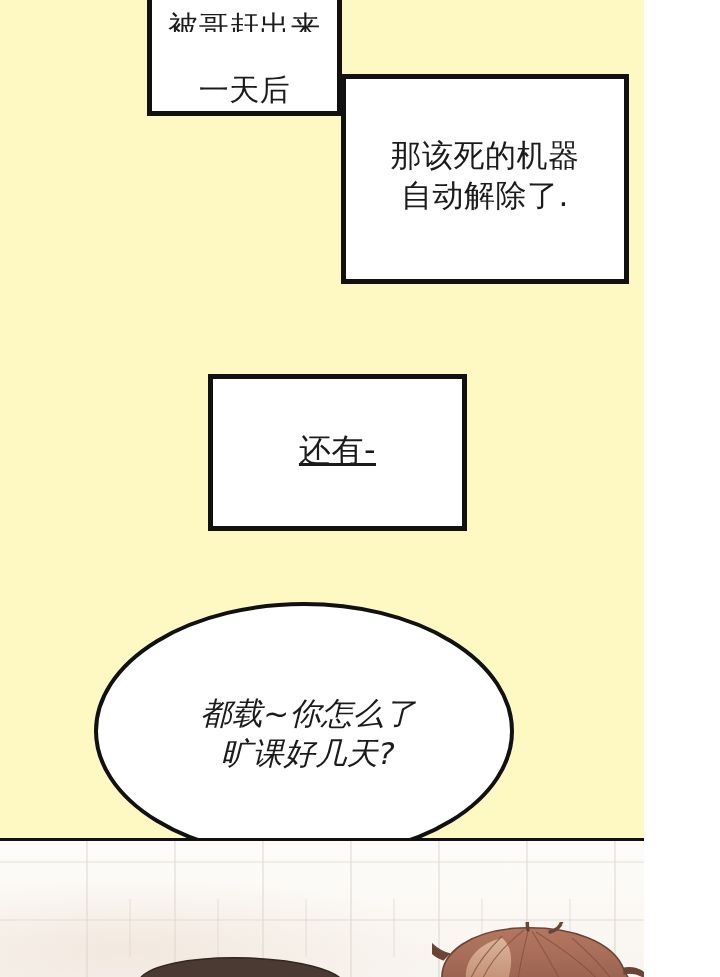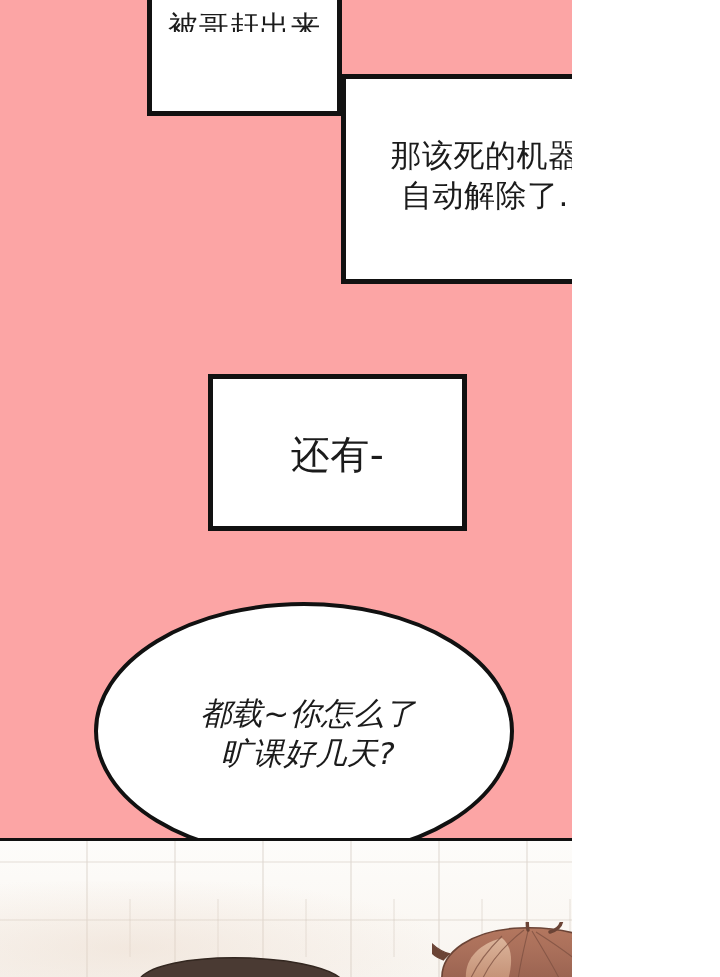--- a/index.html
+++ b/index.html
@@ -4,22 +4,22 @@
 <style>
   * { margin:0; padding:0; box-sizing:border-box; }
   html, body {
     width:720px; height:977px;
     background:#ffffff;
     font-family:"Liberation Sans","DejaVu Sans",sans-serif;
     overflow:hidden;
   }
   #page {
     position:relative;
-    width:572px; height:977px;
-    background:#fca5a5;
+    width:644px; height:977px;
+    background:#fef9c3;
     overflow:hidden;
   }
 
   
   .cjk-text {
     font-family:"DejaVu Sans","Liberation Sans",sans-serif;
     color:#1b1b1b;
     text-align:center;
     line-height:1.28;
     white-space:pre-line;
@@ -69,21 +69,22 @@
     position:absolute;
     left:208px; top:374px;
     width:259px; height:157px;
     border:5px solid #111111;
     background:#ffffff;
   }
   #panel-3-text {
     position:absolute;
     left:208px; top:430px;
     width:259px;
-    font-size:39px;
+    font-size:32px;
+    text-decoration:underline;
   }
 
   
   #scene {
     position:absolute;
     left:0; top:841px;
     width:720px; height:136px;
     overflow:hidden;
     background:#fbf9f6;
   }
@@ -163,20 +164,21 @@
   }
 </style>
 </head>
 <body>
 
 <div id="page">
 
   <div id="panel-1"></div>
   <div id="panel-1-text" class="cjk-text">
     <span class="line-cut">被哥赶出来</span>
+    <span>一天后</span>
   </div>
 
   <div id="panel-2"></div>
   <div id="panel-2-text" class="cjk-text">那该死的机器
 自动解除了.</div>
 
   <div id="panel-3"></div>
   <div id="panel-3-text" class="cjk-text">还有-</div>
 
   <div id="bubble-wrap">

